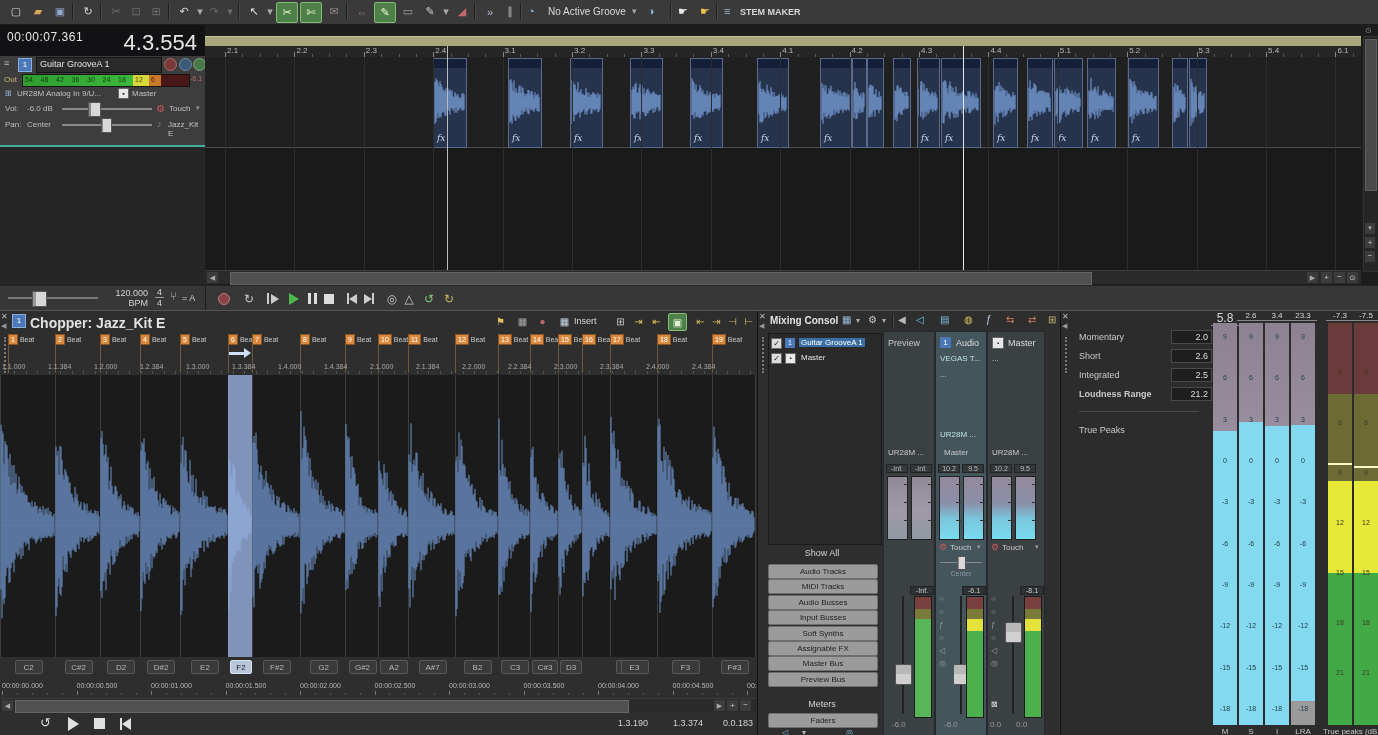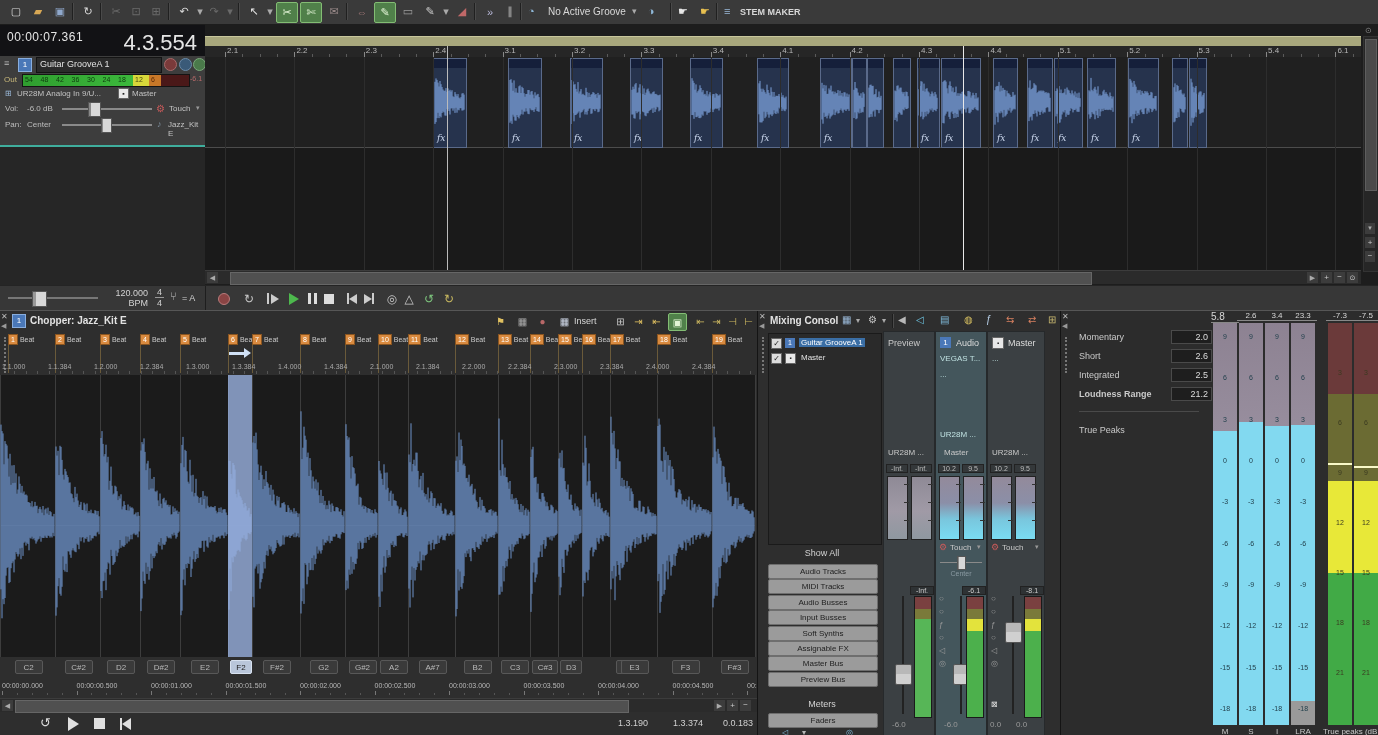--- a/index.html
+++ b/index.html
@@ -479,21 +479,21 @@
       <div style="position: absolute; left: 440px; top: 4px; width: 18px; height: 17px; display: flex; align-items: center; justify-content: center;">
         <div style="position: static; font-size: 12px; color: rgb(200, 184, 96);">↻</div>
       </div>
     </div>
   <div id="bottomwrap" class="abs">
     <div id="chopper">
         <div style="position: absolute; left: 1px; top: 1px; font-size: 8px; color: rgb(187, 187, 187);">✕</div>
         <div style="position: absolute; left: 1px; top: 11px; font-size: 7px; color: rgb(153, 153, 153);">◀</div>
         <div style="position: absolute; left: 4px; top: 26px; width: 2px; height: 36px; border-left: 2px dotted rgb(119, 119, 119);"></div>
         <div style="position: absolute; left: 12px; top: 3px; width: 12px; height: 12px; background: rgb(74, 120, 184); color: rgb(255, 255, 255); font-size: 8px; text-align: center; line-height: 12px; border: 1px solid rgb(137, 174, 222);">1</div>
-        <div style="position: absolute; left: 30px; top: 4px; font-size: 10px; font-weight: bold; color: rgb(226, 226, 226);">Chopper: Jazz_Kit E</div>
+        <div style="position: absolute; left: 30px; top: 4px; font-size: 14px; font-weight: bold; color: rgb(226, 226, 226);">Chopper: Jazz_Kit E</div>
         <div style="position: absolute; left: 492px; top: 2px; width: 17px; height: 16px; display: flex; align-items: center; justify-content: center; border-radius: 2px;">
           <div style="position: static; font-size: 10px; color: rgb(224, 192, 96);">⚑</div>
         </div>
         <div style="position: absolute; left: 514px; top: 2px; width: 17px; height: 16px; display: flex; align-items: center; justify-content: center; border-radius: 2px;">
           <div style="position: static; font-size: 10px; color: rgb(170, 170, 170);">▦</div>
         </div>
         <div style="position: absolute; left: 534px; top: 2px; width: 17px; height: 16px; display: flex; align-items: center; justify-content: center; border-radius: 2px;">
           <div style="position: static; font-size: 10px; color: rgb(184, 104, 104);">●</div>
         </div>
         <div style="position: absolute; left: 556px; top: 2px; width: 17px; height: 16px; display: flex; align-items: center; justify-content: center; border-radius: 2px;">
@@ -991,21 +991,21 @@
         <div class="lrow" style="position: absolute; left: 18px; top: 59px;">Integrated</div>
         <div class="lval" style="position: absolute; left: 110px; top: 57px;">2.5</div>
         <div style="position: absolute; left: 152px; top: 59px; font-size: 9px; color: rgb(201, 201, 201);">LU</div>
         <div style="position: absolute; top: 60px; width: 8px; height: 8px; border-radius: 50%; background: rgb(216, 64, 64); box-shadow: rgb(216, 64, 64) 0px 0px 3px; left: 190px;"></div>
         <div class="lrow" style="position: absolute; left: 18px; top: 78px; font-weight: bold;">Loudness Range</div>
         <div class="lval" style="position: absolute; left: 110px; top: 76px;">21.2</div>
         <div style="position: absolute; left: 152px; top: 78px; font-size: 9px; color: rgb(201, 201, 201);">LU</div>
         <div style="position: absolute; left: 18px; top: 100px; width: 120px; height: 1px; background: rgb(74, 74, 74);"></div>
         <div style="position: absolute; left: 18px; top: 114px; font-size: 9px; color: rgb(201, 201, 201);">True Peaks</div>
         <div style="position: absolute; left: 192px; top: 117px; width: 7px; height: 7px; border-radius: 50%; background: rgb(240, 240, 240); box-shadow: rgb(255, 255, 255) 0px 0px 2px;"></div>
-        <div style="position: absolute; left: 150px; top: 0px; width: 28px; text-align: left; font-size: 10px; color: rgb(216, 216, 216); border-bottom: 1px solid rgb(136, 136, 136);">5.8</div>
+        <div style="position: absolute; left: 150px; top: 0px; width: 28px; text-align: center; font-size: 12px; color: rgb(216, 216, 216); border-bottom: 1px solid rgb(136, 136, 136);">5.8</div>
         <div style="position: absolute; left: 152px; top: 12px; width: 24px; height: 402px; background: rgb(34, 34, 34);">
           <div style="position: absolute; left: 0px; top: 0px; width: 24px; height: 108px; background: linear-gradient(rgb(141, 130, 146), rgb(151, 141, 157));"></div>
           <div style="position: absolute; left: 0px; top: 108px; width: 24px; height: 294px; background: rgb(130, 217, 240);"></div>
           <div class="scalelbl" style="position: absolute; top: 9.98px;">9</div>
           <div class="scalelbl" style="position: absolute; top: 51.32px;">6</div>
           <div class="scalelbl" style="position: absolute; top: 92.66px;">3</div>
           <div class="scalelbl" style="position: absolute; top: 134px;">0</div>
           <div class="scalelbl" style="position: absolute; top: 175.34px;">-3</div>
           <div class="scalelbl" style="position: absolute; top: 216.68px;">-6</div>
           <div class="scalelbl" style="position: absolute; top: 258.02px;">-9</div>

